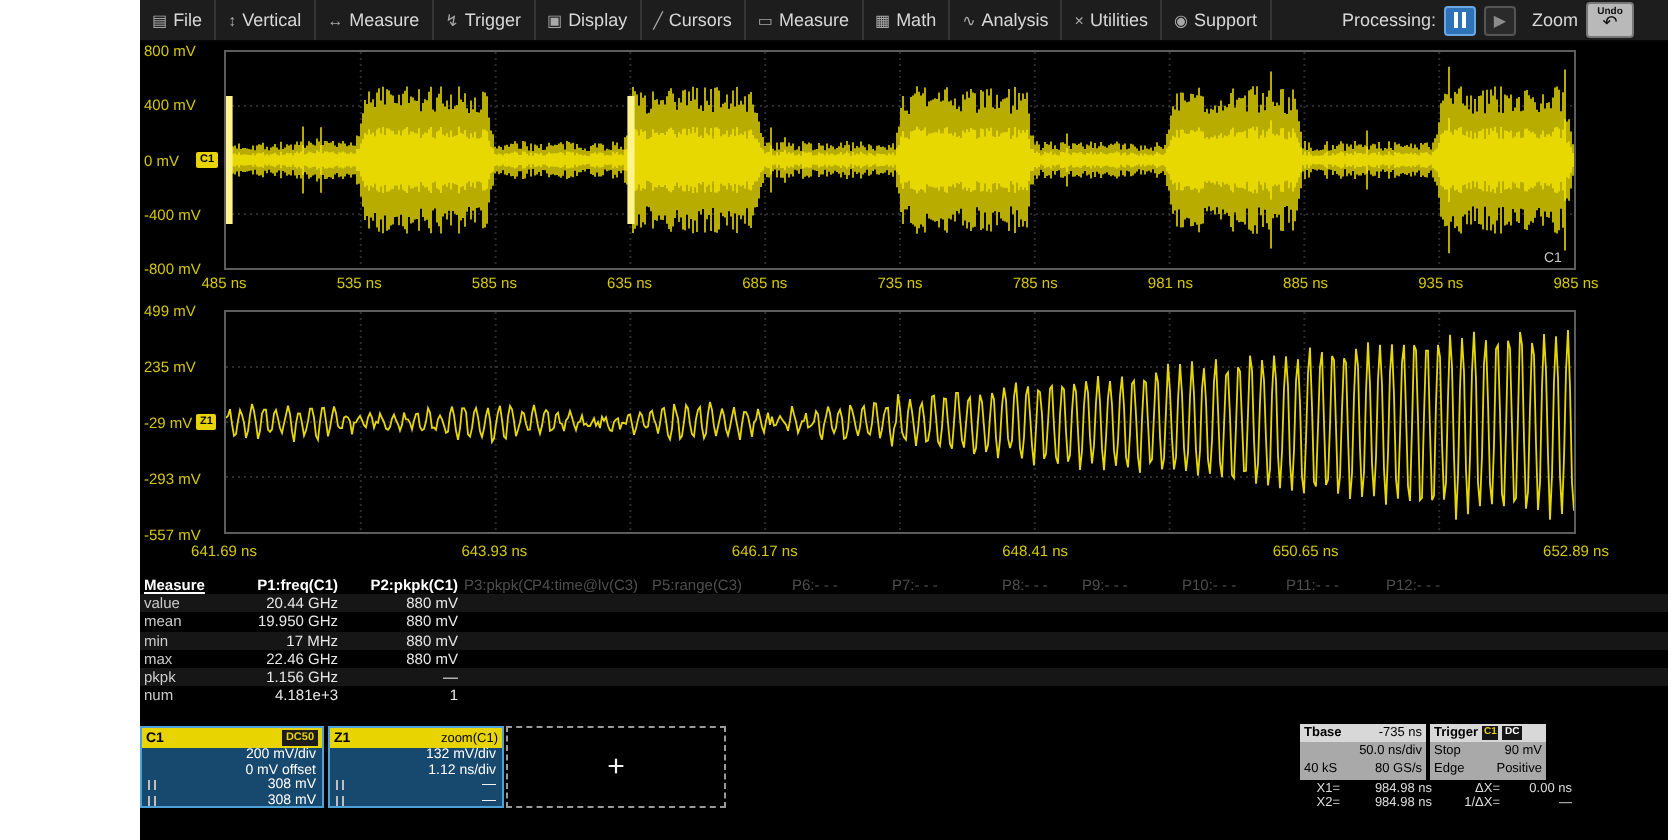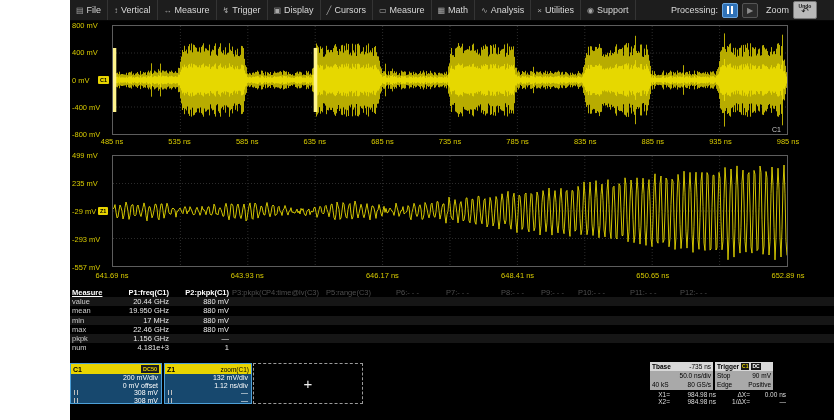--- a/index.html
+++ b/index.html
@@ -33,21 +33,21 @@
 
   
   .mtable{position:absolute;left:0;top:288px;width:764px;font-size:7.5px;color:#e8e8e8}
   .mrow{display:flex;height:9.2px;align-items:center}
   .mrow.stripe{background:#161616}
   .mc{padding-right:3px;white-space:nowrap;overflow:hidden}
   .mc0{width:45px;padding-left:2px;color:#ccc}
   .mc1{width:57px;text-align:right}
   .mc2{width:60px;text-align:right}
   .mc3{width:34px}.mc4{width:60px}.mc5{width:70px}.mc6{width:50px}.mc7{width:55px}
-  .mc8{width:40px}.mc9{width:37px}.mc10{width:52px}.mc11{width:50px}.mc12{flex:1}
+  .mc8{width:40px}.mc9{width:50px}.mc10{width:52px}.mc11{width:50px}.mc12{flex:1}
   .mhead .mc{color:#fff;font-weight:bold}
   .mhead .mc0{text-decoration:underline}
   .mhead .dim{color:#4e4e4e;font-weight:normal}
   .status-x{color:#e8d400;font-weight:bold}
   .status-ok{color:#2ecc40;font-weight:bold}
 
   
   .tbox{position:absolute;top:363px;height:41px;border:1px solid #4da0d8;background:#17486e;font-size:7px;color:#fff}
   #c1box{left:0;width:92px}
   #z1box{left:94px;width:88px}
@@ -176,21 +176,21 @@
     <span class="marker" style="left:28px;top:76px">C1</span>
     <span class="trace-tag" style="left:702px;top:126px">C1</span>
 
     <span class="xlabel" style="left:42px;top:137px">485 ns</span>
     <span class="xlabel" style="left:109.6px;top:137px">535 ns</span>
     <span class="xlabel" style="left:177.2px;top:137px">585 ns</span>
     <span class="xlabel" style="left:244.8px;top:137px">635 ns</span>
     <span class="xlabel" style="left:312.4px;top:137px">685 ns</span>
     <span class="xlabel" style="left:380px;top:137px">735 ns</span>
     <span class="xlabel" style="left:447.6px;top:137px">785 ns</span>
-    <span class="xlabel" style="left:515.2px;top:137px">835 ns</span>
+    <span class="xlabel" style="left:515.2px;top:137px">981 ns</span>
     <span class="xlabel" style="left:582.8px;top:137px">885 ns</span>
     <span class="xlabel" style="left:650.4px;top:137px">935 ns</span>
     <span class="xlabel" style="left:718px;top:137px">985 ns</span>
 
     <span class="ylabel" style="top:151px">499 mV</span>
     <span class="ylabel" style="top:179px">235 mV</span>
     <span class="ylabel" style="top:207px">-29 mV</span>
     <span class="ylabel" style="top:235px">-293 mV</span>
     <span class="ylabel" style="top:263px">-557 mV</span>
 

